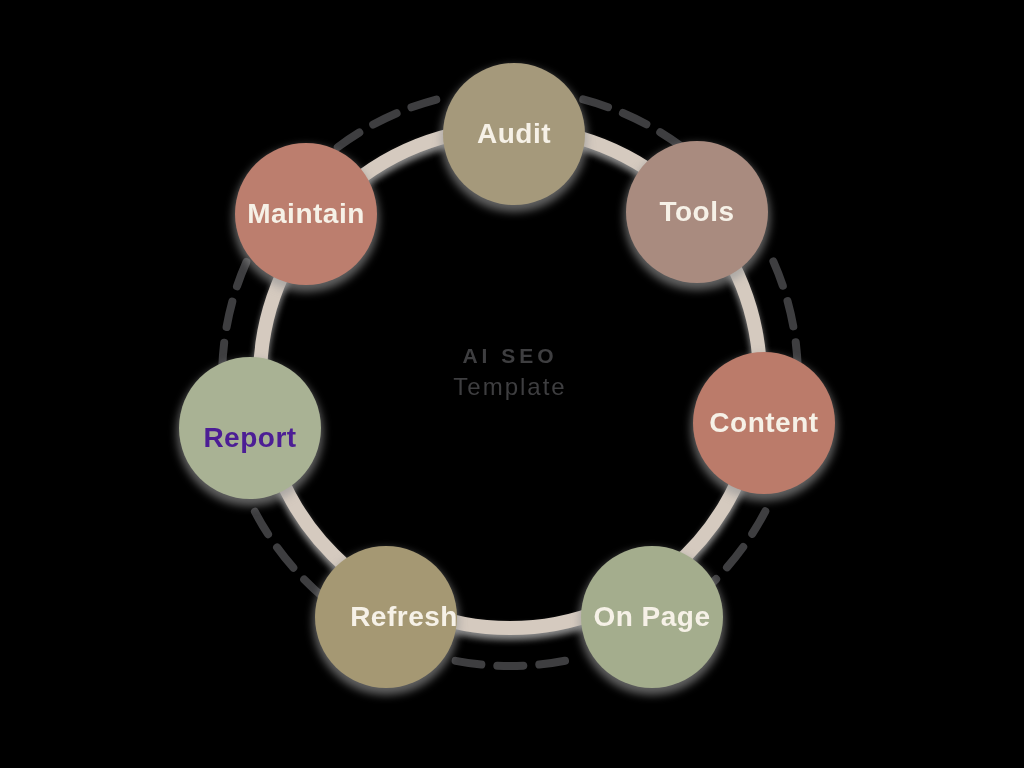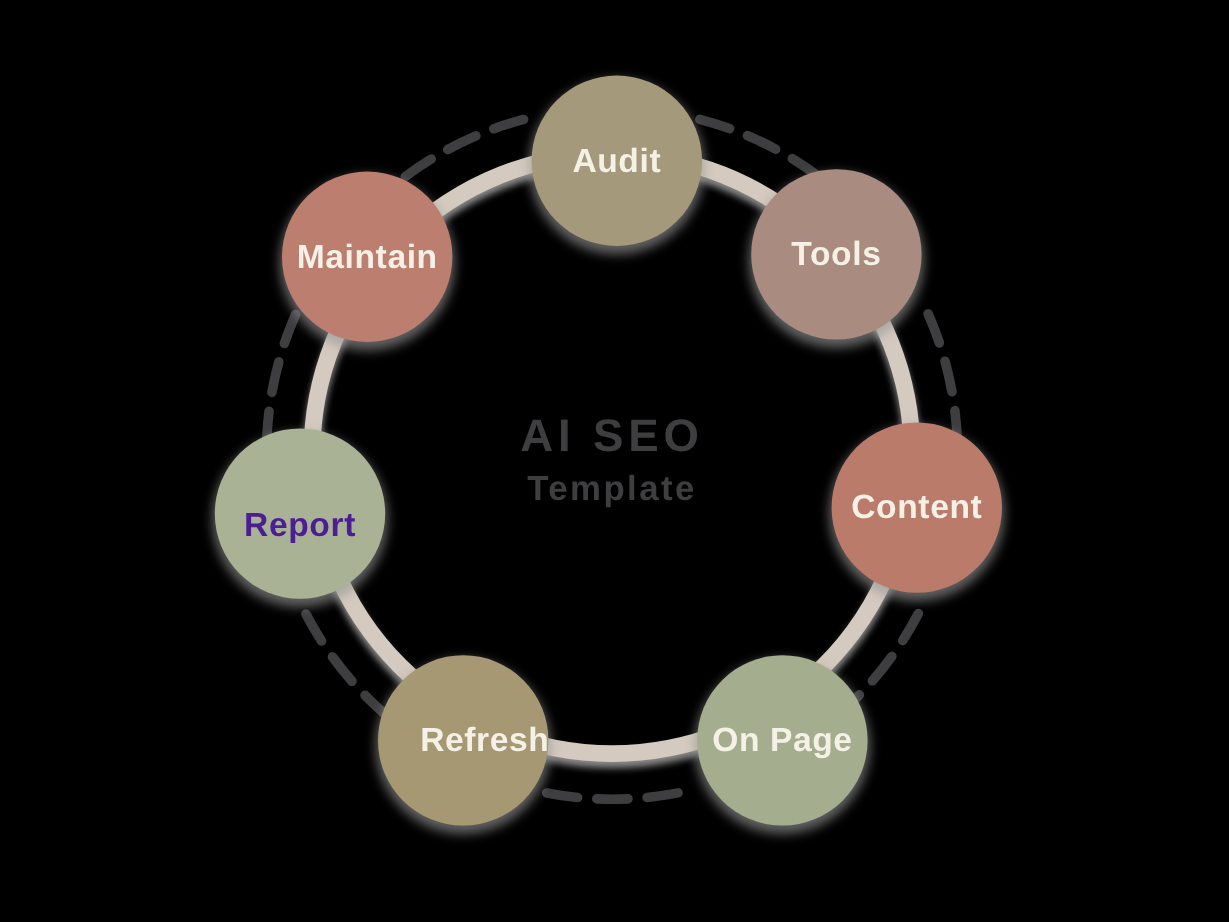--- a/index.html
+++ b/index.html
@@ -38,33 +38,33 @@
   }
   .center-text {
     position: absolute;
     left: 350px;
     top: 344px;
     width: 320px;
     text-align: center;
     line-height: 1.1;
   }
   .center-text .t1 {
-    font-size: 38px;
+    font-size: 21px;
     font-weight: bold;
     letter-spacing: 4px;
   }
   .center-text .t2 {
     font-size: 35px;
     font-weight: bold;
     letter-spacing: 1px;
     margin-top: 5px;
   }
   .center-text .t3 {
-    font-size: 29px;
-    font-weight: bold;
+    font-size: 24px;
+    font-weight: normal;
     letter-spacing: 2px;
     margin-top: 7px;
   }
 </style>
 </head>
 <body>
 
 <div class="stage">
 
   <svg id="ring-svg" viewBox="0 0 1024 768">

